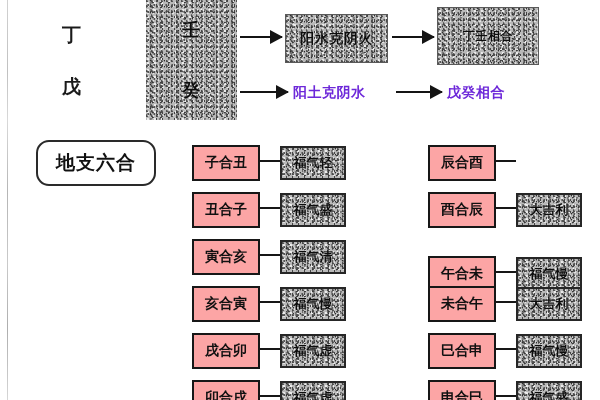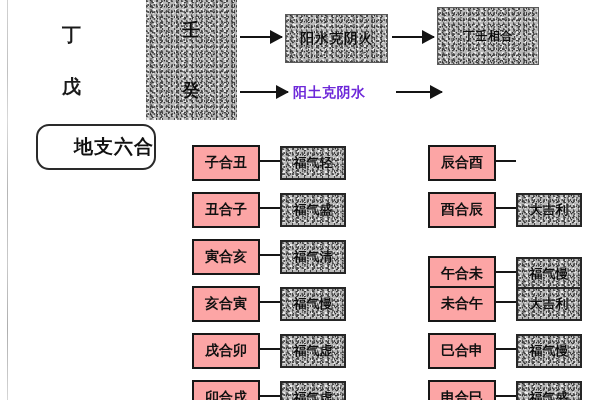--- a/index.html
+++ b/index.html
@@ -107,27 +107,27 @@
     border-bottom: 7px solid transparent;
   }
   #arrow-ren-to-relation  { left: 240px; top: 36px;  width: 42px; }
   #arrow-relation-to-result { left: 392px; top: 36px; width: 42px; }
   #arrow-gui-to-relation  { left: 240px; top: 91px;  width: 48px; }
   #arrow-relation2-to-result { left: 396px; top: 91px; width: 46px; }
 
   
   #section-label-dizhi {
     position: absolute;
-    left: 36px; top: 124px;
+    left: 36px; top: 140px;
     width: 116px; height: 42px;
     border: 2px solid #2a2a2a;
     border-radius: 13px;
     display: flex;
     align-items: center;
-    justify-content: flex-end;
+    justify-content: center;
     background: #fff;
   }
   #section-label-dizhi .cn { font-size: 19px; letter-spacing: 1px; }
 
   
   .pair-row { position: absolute; height: 34px; }
   .pair-row.col-left  { left: 192px; width: 160px; }
   .pair-row.col-right { left: 428px; width: 160px; }
 
   .pair-key {
@@ -182,20 +182,21 @@
   <div class="noisy boxed" id="relation-box-water-fire">
     <span class="cn">阳水克阴火</span>
   </div>
 
   <div class="noisy boxed" id="result-box-dingren">
     <span class="cn">丁壬相合</span>
   </div>
 
   <div class="cn plain-text" id="relation-text-earth-water">阳土克阴水</div>
 
+  <div class="cn plain-text" id="result-text-wugui">戊癸相合</div>
 </div>
 
 <div id="section-label-dizhi">
   <span class="cn">地支六合</span>
 </div>
 
 <div id="pairs-left">
     <div class="pair-row col-left" style="top: 145px;">
       <div class="pair-key">
         <span class="cn">子合丑</span>

